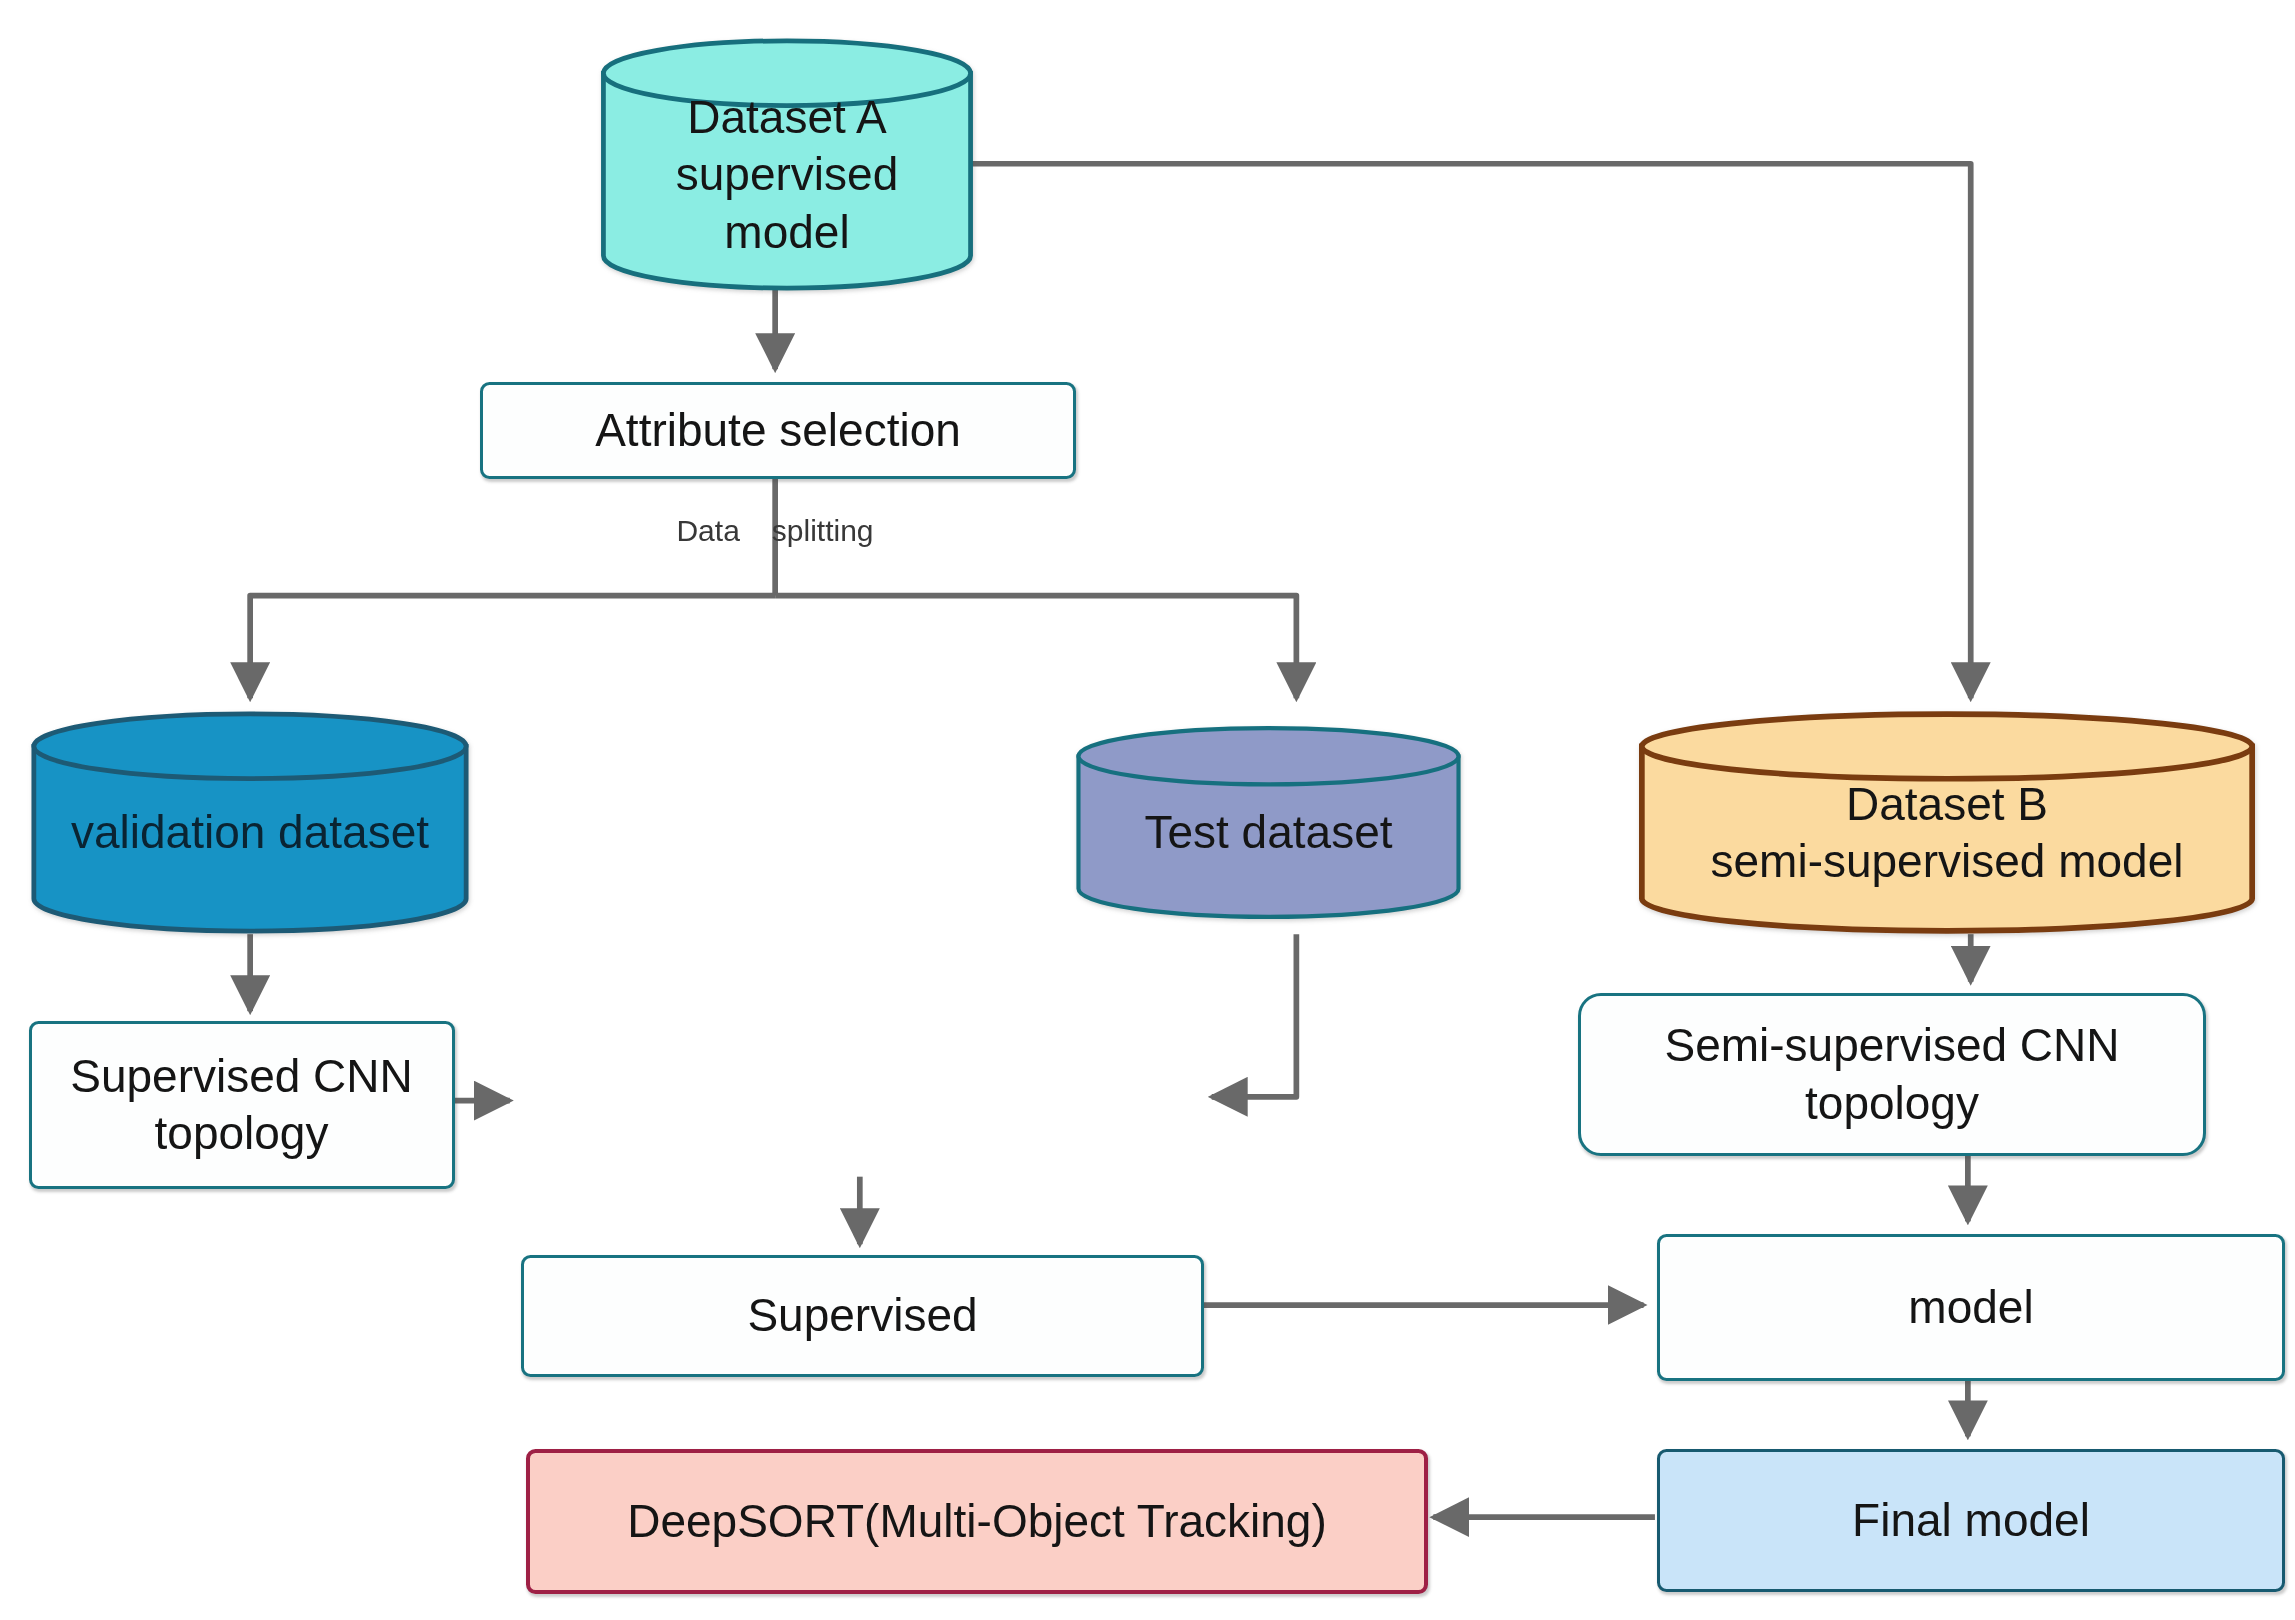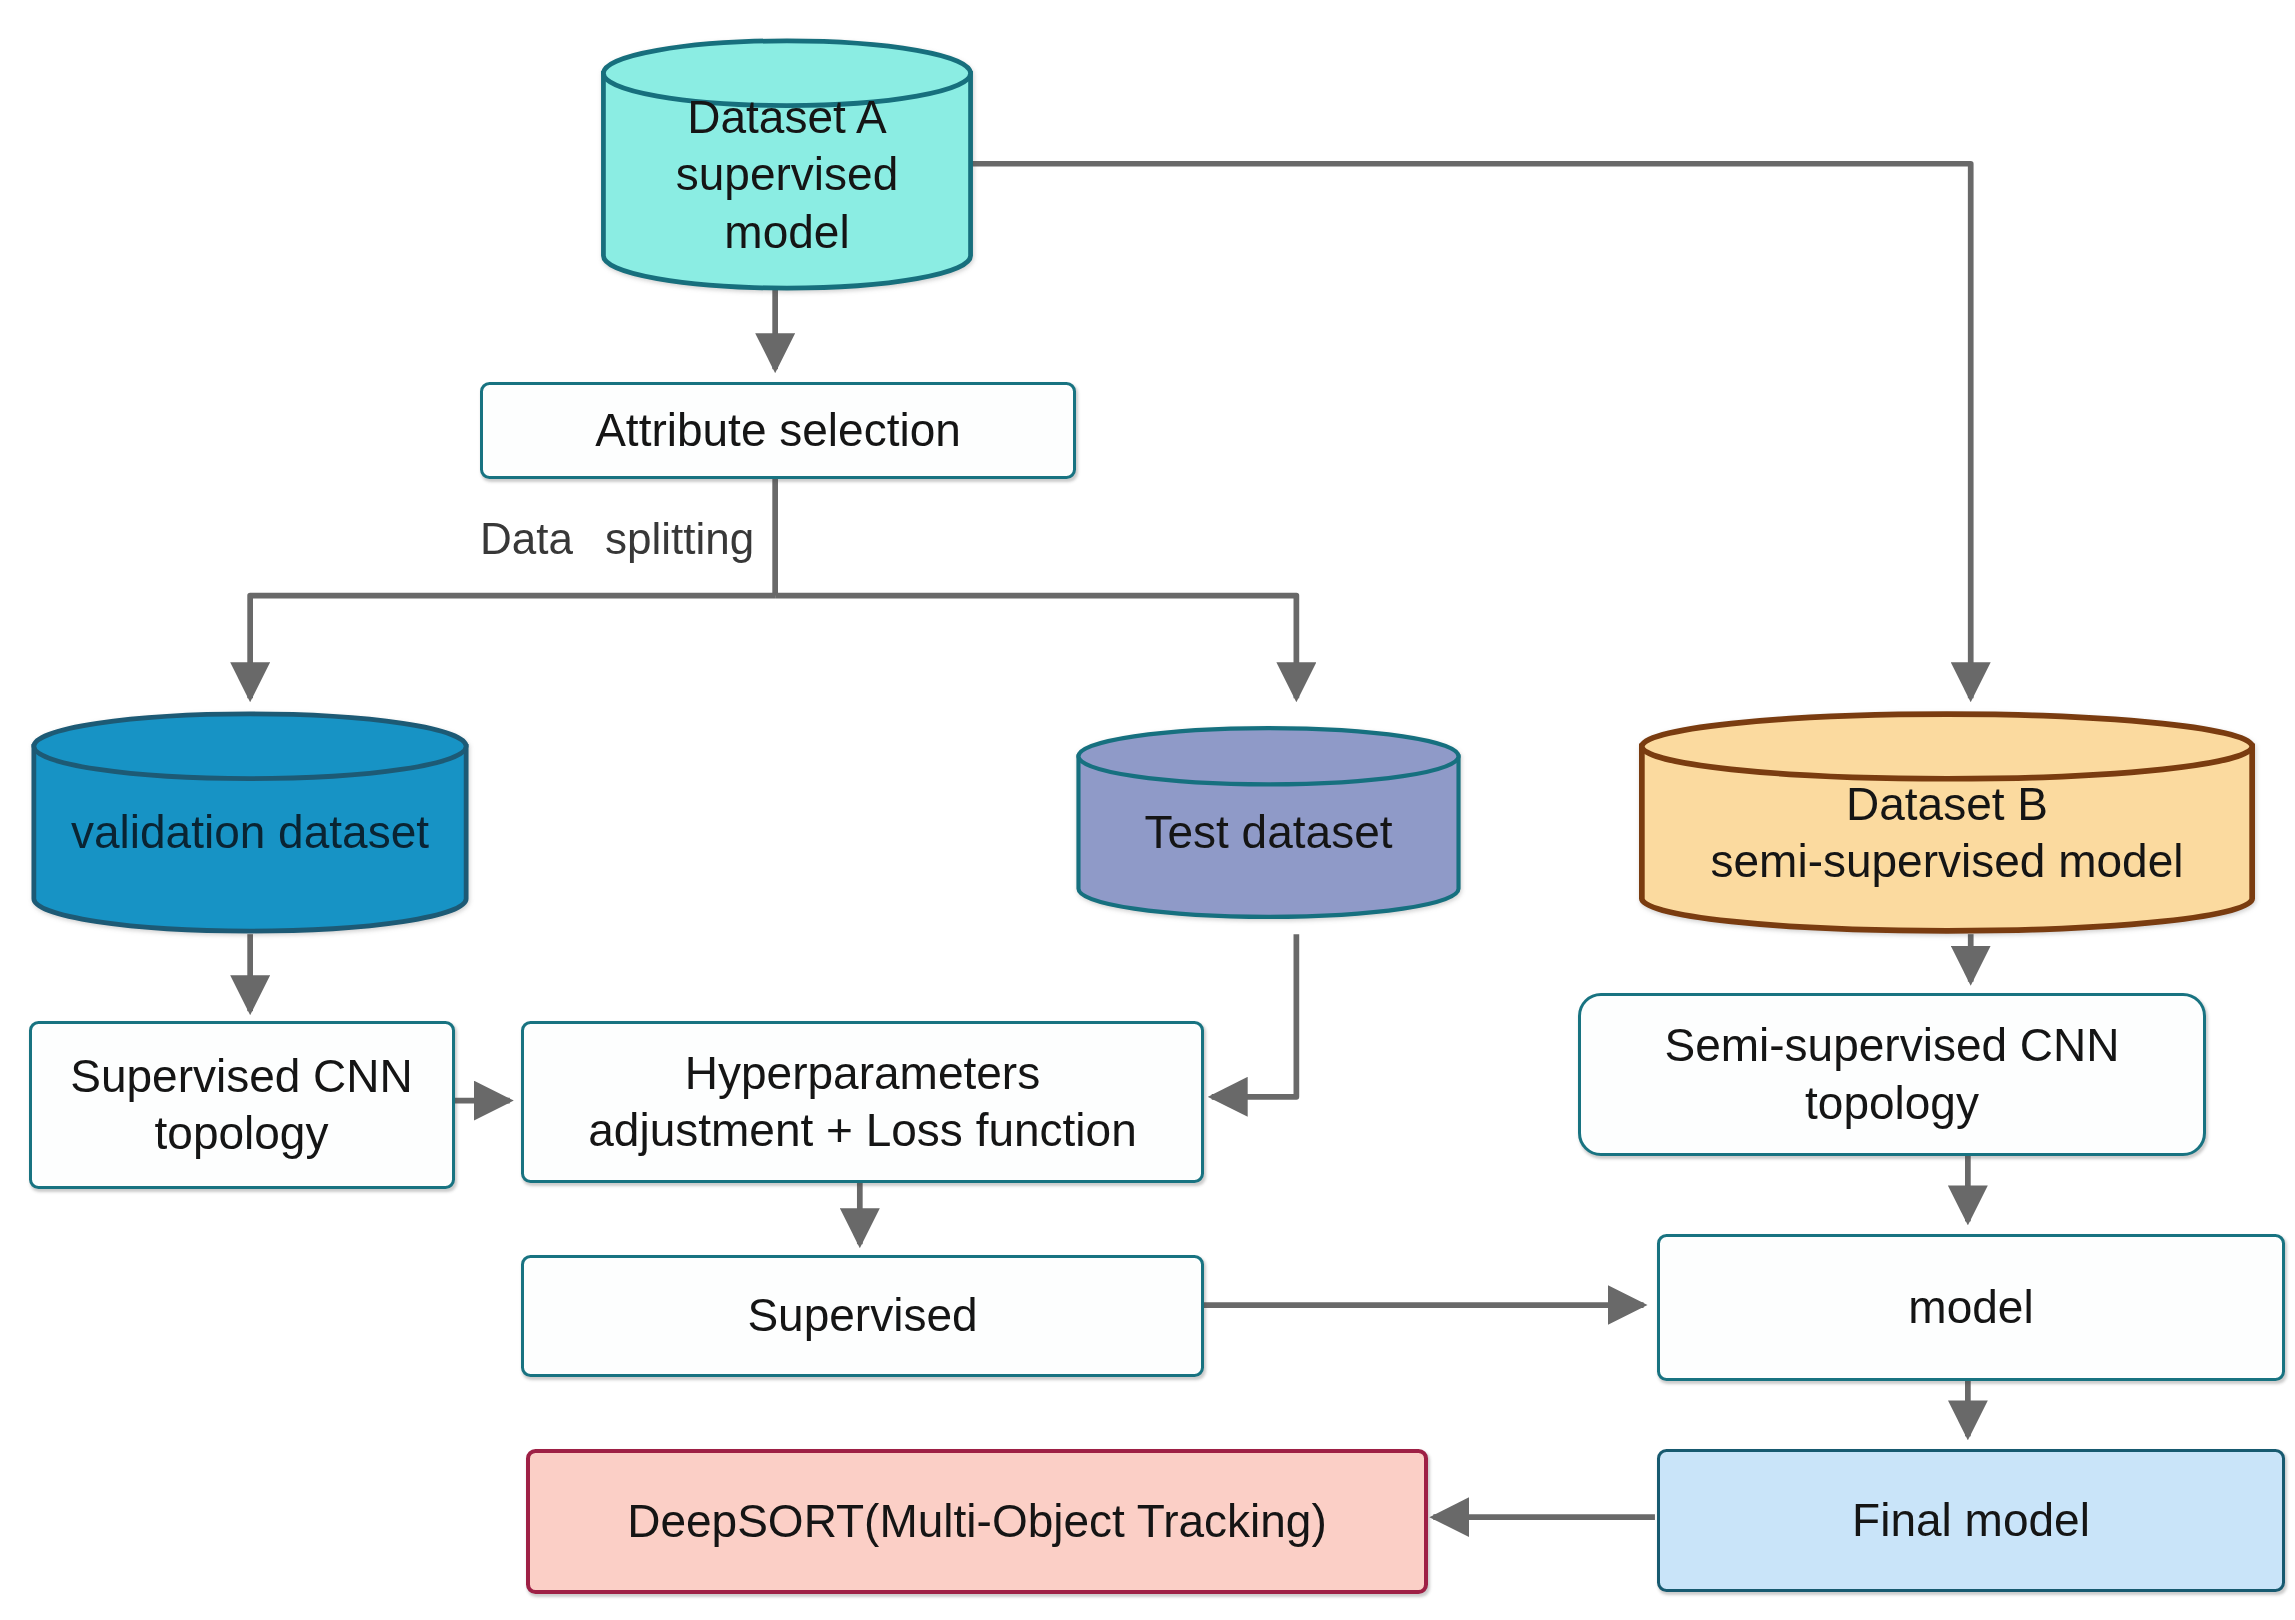--- a/index.html
+++ b/index.html
@@ -13,22 +13,22 @@
   .box{background:#fdfefe;border:3.8px solid #187381;border-radius:9.5px;
        box-shadow:1.9px 2.9px 2.9px rgba(70,70,70,.28);}
   .box-deepsort{background:#fbcfc6;border:4.8px solid #9e2045;}
   .box-final{background:#c9e4f9;border:3.8px solid #175a70;}
   .cyl{background:none;border:none;}
   .cyl svg.cyl-graphic{position:absolute;left:0;top:0;width:100%;height:100%;
        filter:drop-shadow(1.9px 2.9px 1.9px rgba(70,70,70,.25));}
   .cyl .node-label{position:relative;padding-top:21px;}
   .node-label span{display:block;}
   .cyl-blue .node-label{color:#0a2433;}
-  .edge-label{position:absolute;z-index:3;display:flex;justify-content:flex-start;gap:32px;
-       font-size:44px;color:#383838;}
+  .edge-label{position:absolute;z-index:3;display:flex;justify-content:center;gap:32px;
+       font-size:30px;color:#383838;}
 </style>
 </head>
 <body>
 
 <div class="canvas">
 
   <svg class="edges" width="2296" height="1621" viewBox="0 0 2414 1704">
     <defs>
       <marker id="ah" viewBox="0 0 10 10" refX="9" refY="5" markerWidth="7" markerHeight="7" orient="auto-start-reverse" markerUnits="strokeWidth">
         <path d="M0 0 L10 5 L0 10 z" fill="#696969"></path>
@@ -102,26 +102,20 @@
     </div>
   </div>
 
   <div class="node box" style="left:28.5px;top:1021px;width:420px;height:162px;">
     <div class="node-label">
       <span>Supervised CNN</span>
       <span>topology</span>
     </div>
   </div>
 
-  <div class="node box" style="left:521px;top:1021px;width:677px;height:156px;">
-    <div class="node-label">
-      <span>Hyperparameters</span>
-      <span>adjustment + Loss function</span>
-    </div>
-  </div>
 
   <div class="node box" style="left:521px;top:1255px;width:677px;height:116px;">
     <div class="node-label">Supervised</div>
   </div>
 
   <div class="node box" style="left:1578px;top:993px;width:622px;height:157px;border-radius:23px;">
     <div class="node-label">
       <span>Semi-supervised CNN</span>
       <span>topology</span>
     </div>

